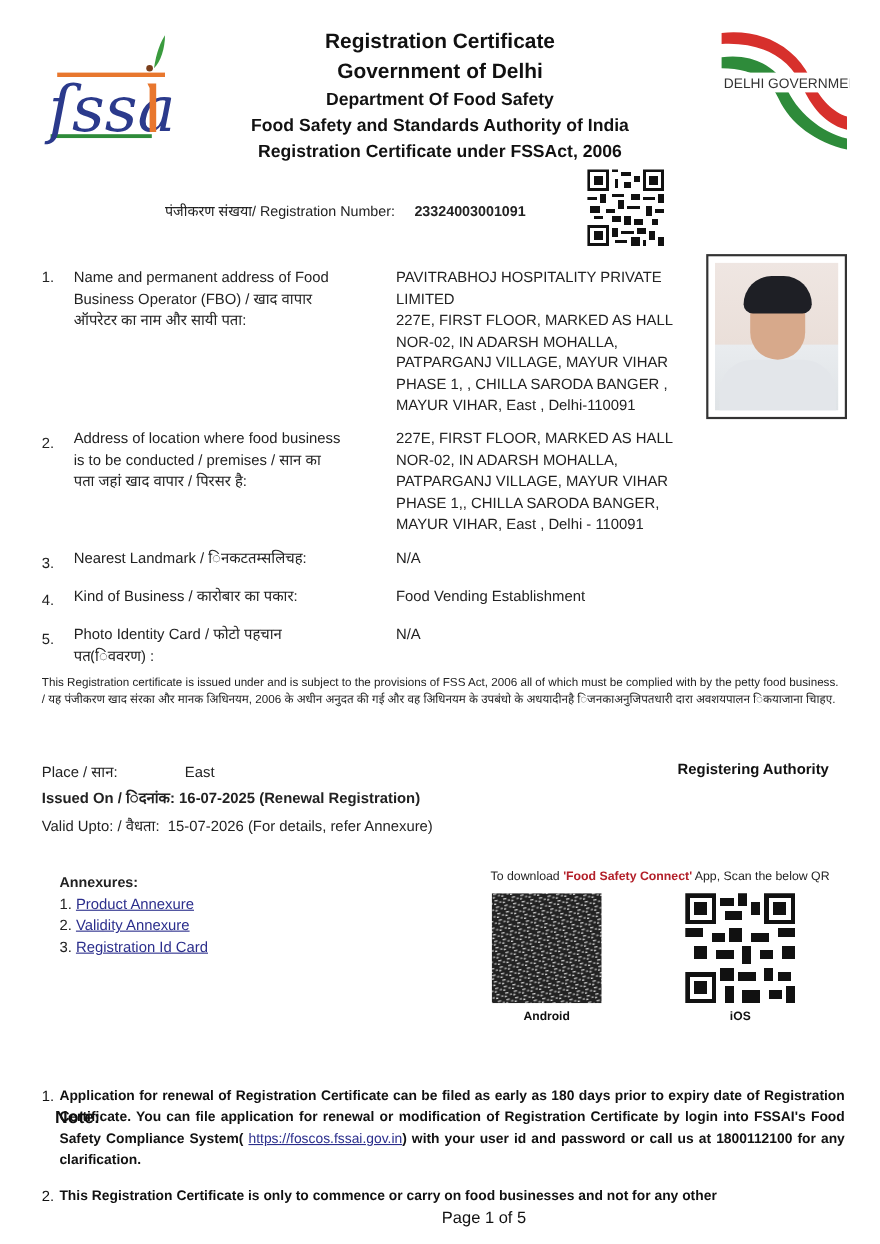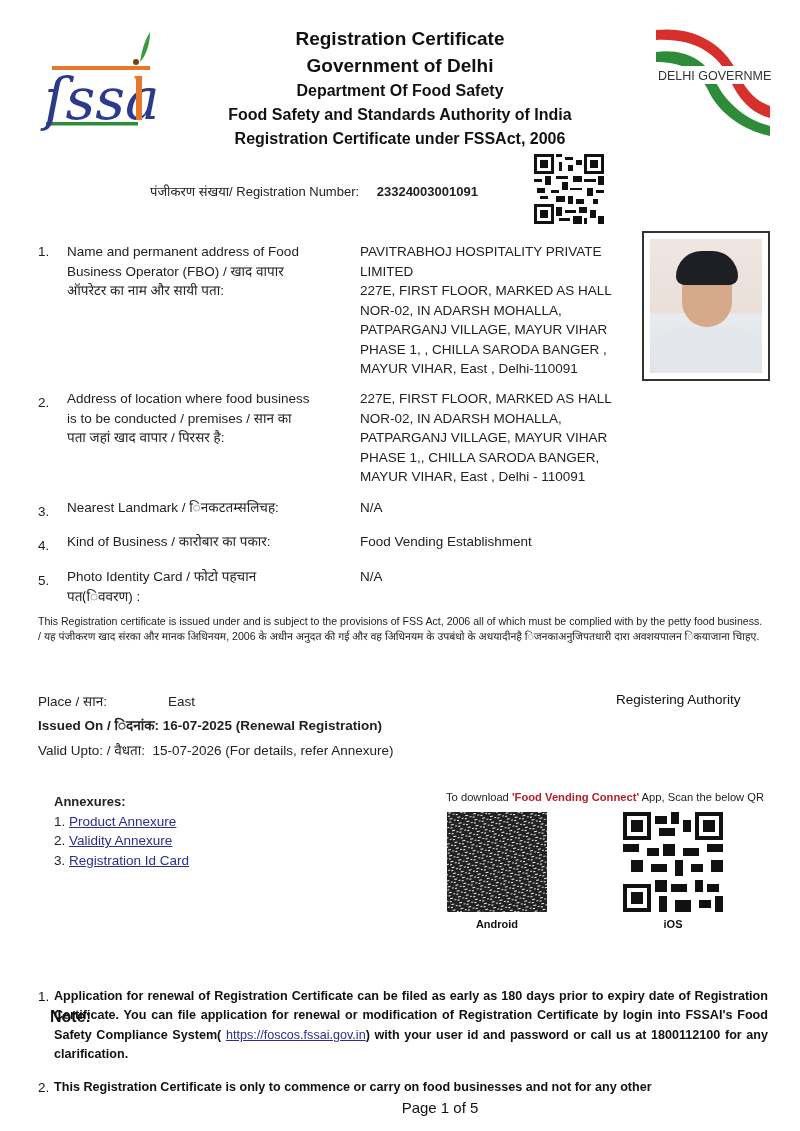--- a/index.html
+++ b/index.html
@@ -31,21 +31,21 @@
   .photo { left: 642px; top: 231px; width: 128px; height: 150px; border: 2px solid #333; padding: 6px; background: #fff; }
   .photo-inner { width: 100%; height: 100%; background: linear-gradient(180deg, #efe6e2 0%, #eadfd9 55%, #e9ecef 56%, #dfe3e6 100%); position: relative; overflow: hidden; }
   .photo-inner .hair { position: absolute; left: 26px; top: 12px; width: 62px; height: 34px; background: #1e1f25; border-radius: 30px 30px 10px 10px; }
   .photo-inner .face { position: absolute; left: 32px; top: 26px; width: 50px; height: 62px; background: #d7a98b; border-radius: 22px 22px 26px 26px; }
   .photo-inner .shirt { position: absolute; left: 4px; top: 88px; width: 106px; height: 60px; background: #e3e6ea; border-radius: 30px 30px 0 0; }
 
   .disclaimer { left: 38px; top: 614px; width: 730px; font-family: Liberation Sans, sans-serif; font-size: 10.6px; line-height: 15px; color: #222; }
 
   .meta { position: absolute; left: 38px; font-family: "Liberation Sans", sans-serif; font-size: 13.5px; color: #222; }
   .meta .k { display: inline-block; width: 130px; }
-  .authority { left: 616px; top: 692px; font-family: "Liberation Sans", sans-serif; font-weight: normal; font-size: 13.5px; color: #111; }
+  .authority { left: 616px; top: 692px; font-family: "Liberation Sans", sans-serif; font-weight: bold; font-size: 13.5px; color: #111; }
 
   .annex { left: 54px; top: 792px; font-family: "Liberation Sans", sans-serif; font-size: 13.5px; line-height: 19.5px; color: #222; }
   .annex .title { font-weight: bold; font-size: 13px; }
   .annex a { color: #2b2e8c; text-decoration: underline; }
 
   .download { left: 446px; top: 791px; font-family: "Liberation Sans", sans-serif; font-size: 11.2px; color: #222; }
   .download .app { color: #b3202a; font-weight: bold; }
   .qr-android { left: 447px; top: 812px; width: 100px; height: 100px; }
   .qr-ios { left: 623px; top: 812px; width: 100px; height: 100px; }
   .qr-label { position: absolute; font-family: "Liberation Sans", sans-serif; font-weight: bold; font-size: 11px; color: #111; text-align: center; width: 100px; }
@@ -216,21 +216,21 @@
 <div class="abs authority">Registering  Authority</div>
 
 <div class="abs annex">
   <div class="title">Annexures:</div>
   <div><span>1.</span> <a href="#">Product Annexure</a></div>
   <div><span>2.</span> <a href="#">Validity Annexure</a></div>
   <div><span>3.</span> <a href="#">Registration Id Card</a></div>
 </div>
 
 <div class="abs download">
-  <span>To download </span><span class="app">'Food Vending  Connect'</span><span> App, Scan the below QR</span>
+  <span>To download </span><span class="app">'Food Safety  Connect'</span><span> App, Scan the below QR</span>
 </div>
 <div class="abs qr-android">
   <svg width="100" height="100" viewBox="0 0 100 100">
     <defs>
       <pattern id="noise" width="8" height="6" patternUnits="userSpaceOnUse" patternTransform="rotate(-12)">
         <rect width="8" height="6" fill="#222"></rect>
         <rect x="1" y="1" width="3" height="1" fill="#eee"></rect>
         <rect x="5" y="3" width="2" height="1" fill="#ddd"></rect>
         <rect x="0" y="4" width="2" height="1" fill="#fff"></rect>
       </pattern>

